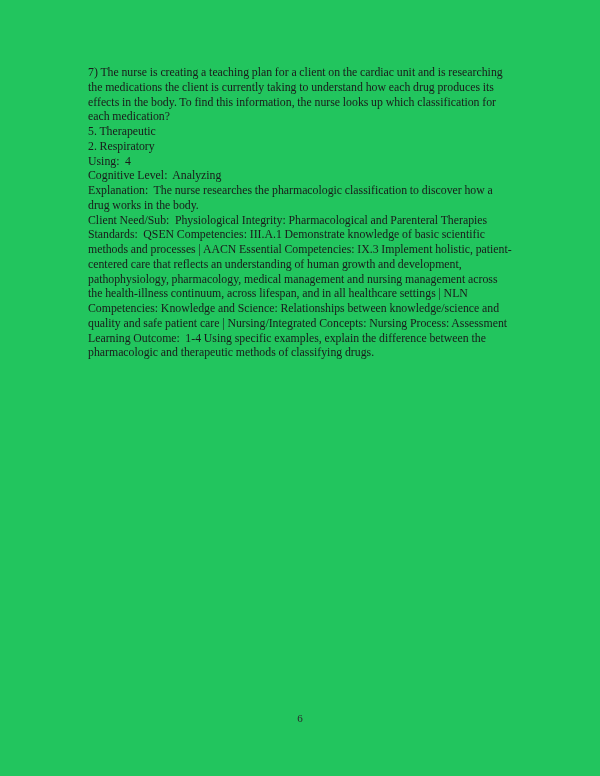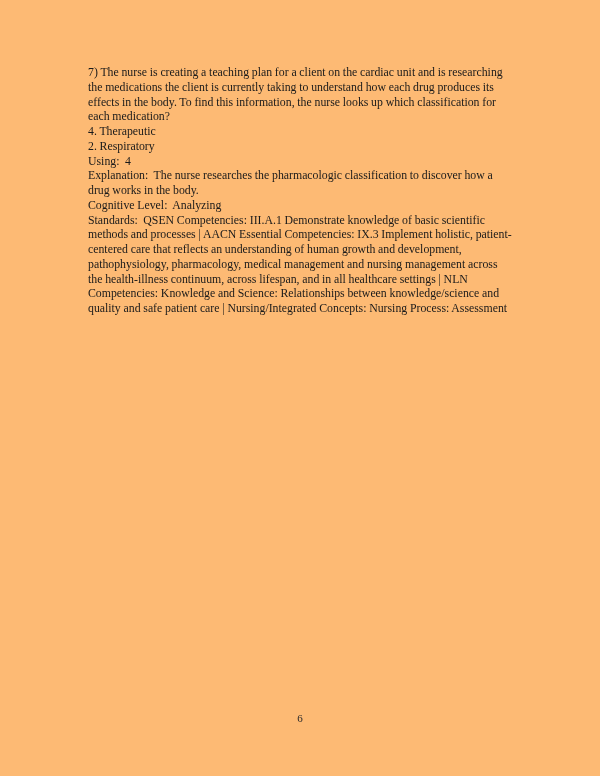--- a/index.html
+++ b/index.html
@@ -12,21 +12,21 @@
     height: 776px;
     position: relative;
     overflow: hidden;
     font-family: "Liberation Serif", "DejaVu Serif", serif;
   }
   .doc-page {
     position: absolute;
     left: 0; top: 0;
     width: 600px;
     height: 776px;
-    background: #fdba74;
+    background: #22c55e;
   }
   .doc-content {
     position: absolute;
     left: 88px;
     top: 65px;
     width: 424px;
     color: #1a1a1a;
     font-size: 11.8px;
     line-height: 14.75px;
   }
@@ -48,29 +48,31 @@
   }
 </style>
 </head>
 <body>
 
 <div class="doc-page">
   <div class="doc-content">
 
     <p><span>7) </span><span>The nurse is creating a teaching plan for a client on the cardiac unit and is researching the medications the client is currently taking to understand how each drug produces its effects in the body. To find this information, the nurse looks up which classification for each medication?</span></p>
 
-    <p>4. Therapeutic</p>
+    <p>5. Therapeutic</p>
     <p>2. Respiratory</p>
 
     <p><span>Using:  </span><span>4</span></p>
 
+    <p><span>Cognitive Level:  </span><span>Analyzing</span></p>
+
     <p><span>Explanation:  </span><span>The nurse researches the pharmacologic classification to discover how a drug works in the body.</span></p>
 
-    <p><span>Cognitive Level:  </span><span>Analyzing</span></p>
-
+    <p><span>Client Need/Sub:  </span><span>Physiological Integrity: Pharmacological and Parenteral Therapies</span></p>
 
     <p><span>Standards:  </span><span>QSEN Competencies: III.A.1 Demonstrate knowledge of basic scientific methods and processes | AACN Essential Competencies: IX.3 Implement holistic, patient-centered care that reflects an understanding of human growth and development, pathophysiology, pharmacology, medical management and nursing management across the health-illness continuum, across lifespan, and in all healthcare settings | NLN Competencies: Knowledge and Science: Relationships between knowledge/science and quality and safe patient care | Nursing/Integrated Concepts: Nursing Process: Assessment</span></p>
 
+    <p><span>Learning Outcome:  </span><span>1-4 Using specific examples, explain the difference between the pharmacologic and therapeutic methods of classifying drugs.</span></p>
 
   </div>
 
   <div class="page-footer">6</div>
 </div>
 
 </body></html>

